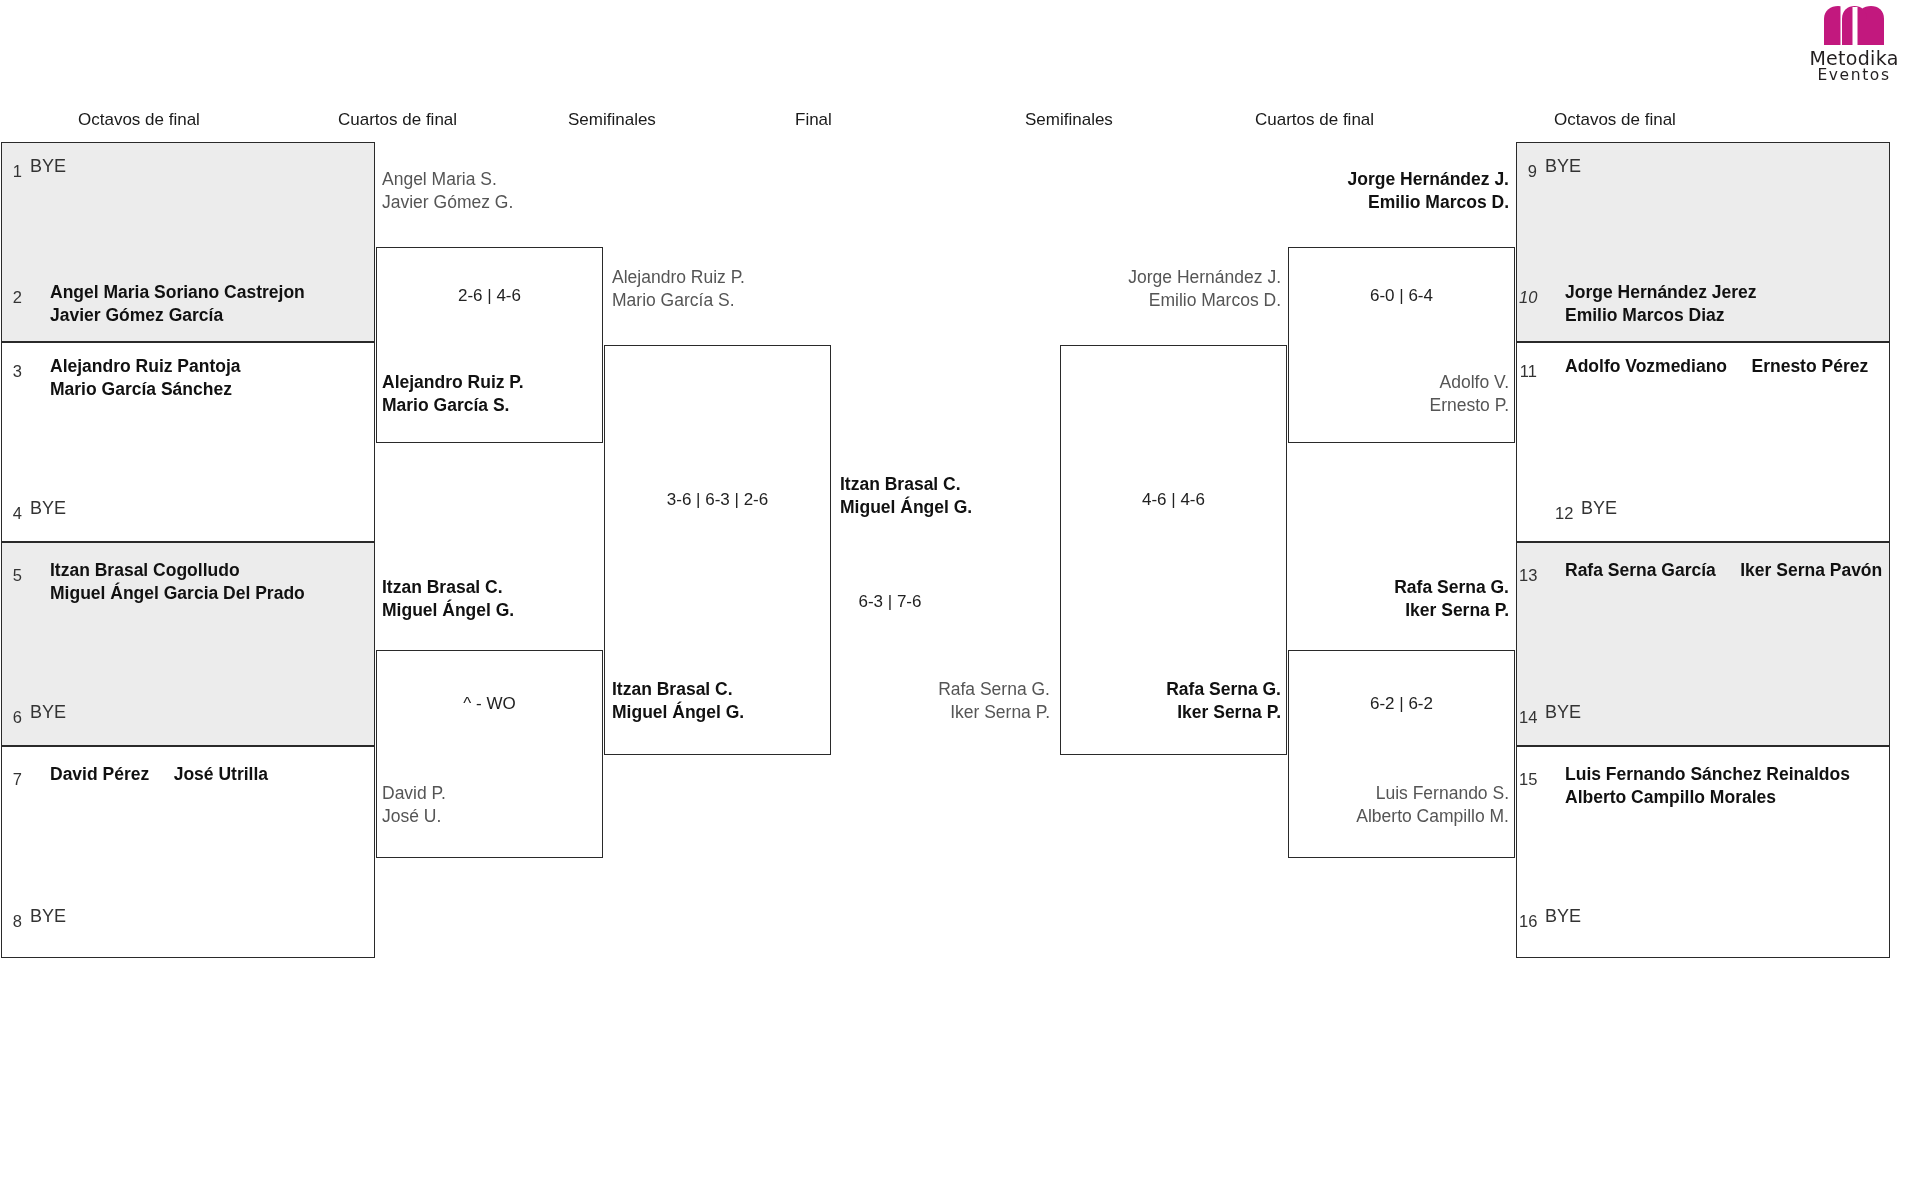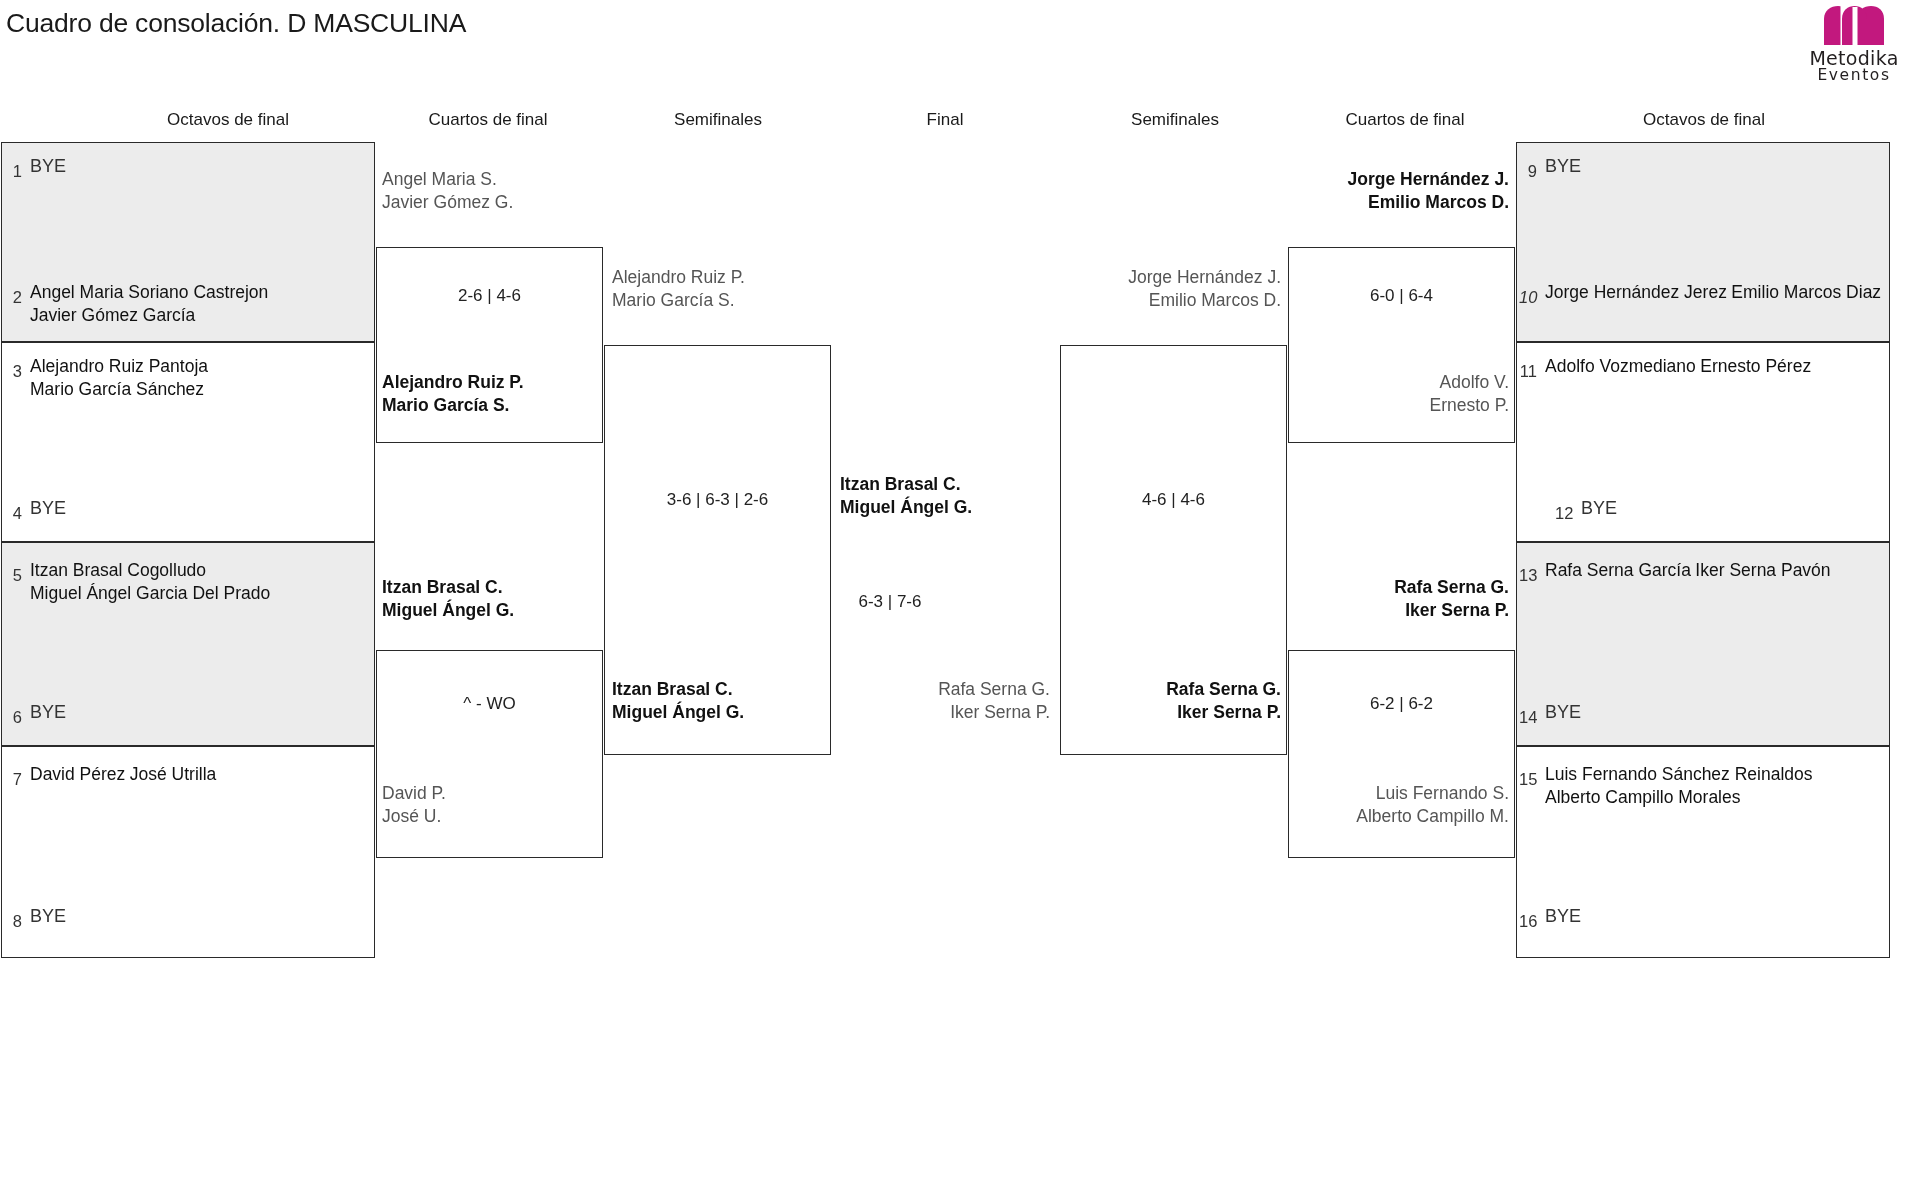--- a/index.html
+++ b/index.html
@@ -23,21 +23,21 @@
   .logo-t1, .logo-t2 {
     display: block; color: #231f20; line-height: 1.0;
     font-family: "DejaVu Sans", sans-serif;
   }
   .logo-t1 { font-size: 19px; letter-spacing: 0.3px; margin-top: 2px; }
   .logo-t2 { font-size: 15.5px; letter-spacing: 1.6px; }
 
   
   .round-head {
     position: absolute; font-size: 17px; color: #1a1a1a;
-    text-align: center; white-space: nowrap; top: 110px;
+    white-space: nowrap; top: 110px;
   }
 
   
   .box {
     position: absolute;
     border: 1.3px solid #2a2a2a;
     background: transparent;
   }
   .box.shaded { background: #ececec; }
 
@@ -47,21 +47,21 @@
     display: flex; align-items: flex-start;
   }
   .seed-num {
     font-size: 16.5px; color: #333; width: 26px; flex: 0 0 26px;
     text-align: right; padding-right: 8px; padding-top: 10px;
     font-weight: 400;
   }
   .seed-names { padding-top: 3px; }
   .seed-line {
     font-size: 17.5px; line-height: 22.5px; white-space: nowrap;
-    color: #111; font-weight: 400;
+    color: #111; font-weight: 700; margin-left: 20px;
   }
   .seed-bye {
     font-size: 18px; line-height: 22.5px; color: #333;
     font-weight: 400; padding-top: 8px;
   }
 
   
   .team {
     position: absolute; white-space: nowrap;
   }
@@ -77,21 +77,20 @@
     position: absolute; font-size: 17px; color: #222;
     white-space: nowrap; text-align: center; font-weight: 400;
   }
 </style>
 </head>
 <body>
 
 <div id="root">
 
   <div class="title-block">
-    <div class="title-line">Cuadro de consolación. D MASCULINA</div>
   </div>
 
   <div class="logo">
     <svg class="logo-mark" width="66" height="42" viewBox="0 0 66 42">
       <path d="M3 40 L3 14 C3 5 10 1 17 1 C24 1 30 5 30 14 L30 40 Z" fill="#C2187E"></path>
       <path d="M36 40 L36 14 C36 5 43 1 50 1 C57 1 63 5 63 14 L63 40 Z" fill="#C2187E"></path>
       <rect x="19.5" y="1" width="11" height="39" fill="#ffffff"></rect>
       <path d="M21 40 L21 14 C21 5 27 1 33.5 1 C40 1 46 5 46 14 L46 40 Z" fill="#C2187E"></path>
       <rect x="31.5" y="2" width="5" height="38" fill="#ffffff"></rect>
     </svg>

